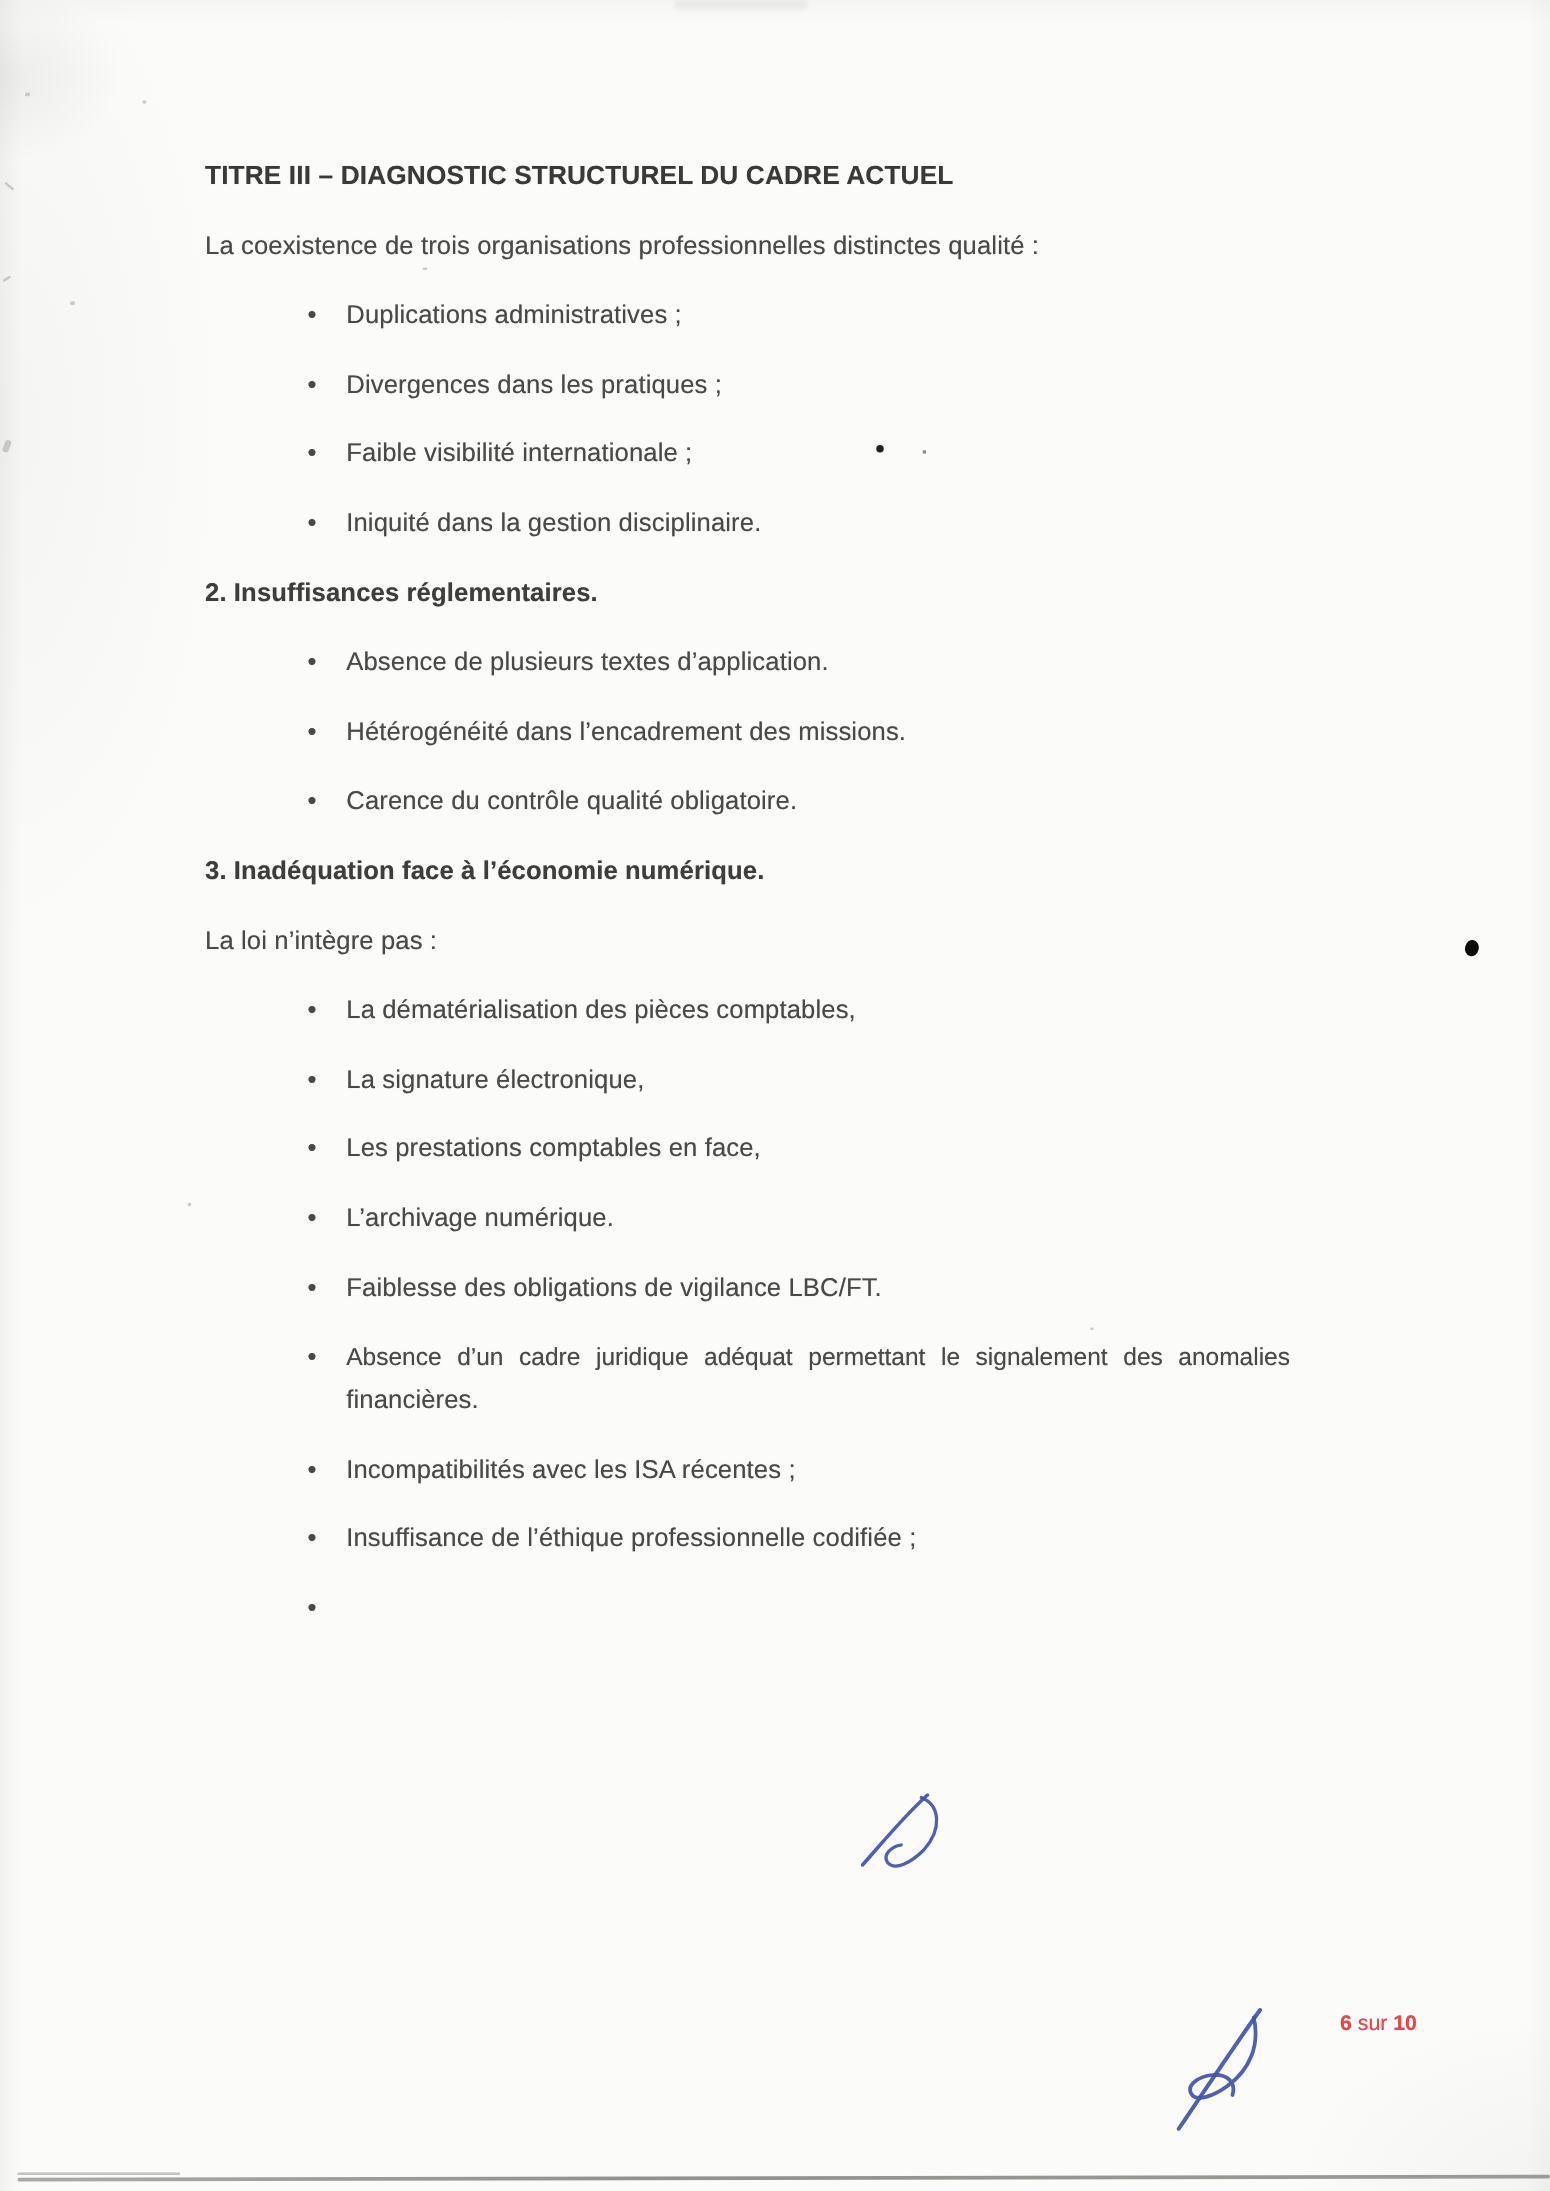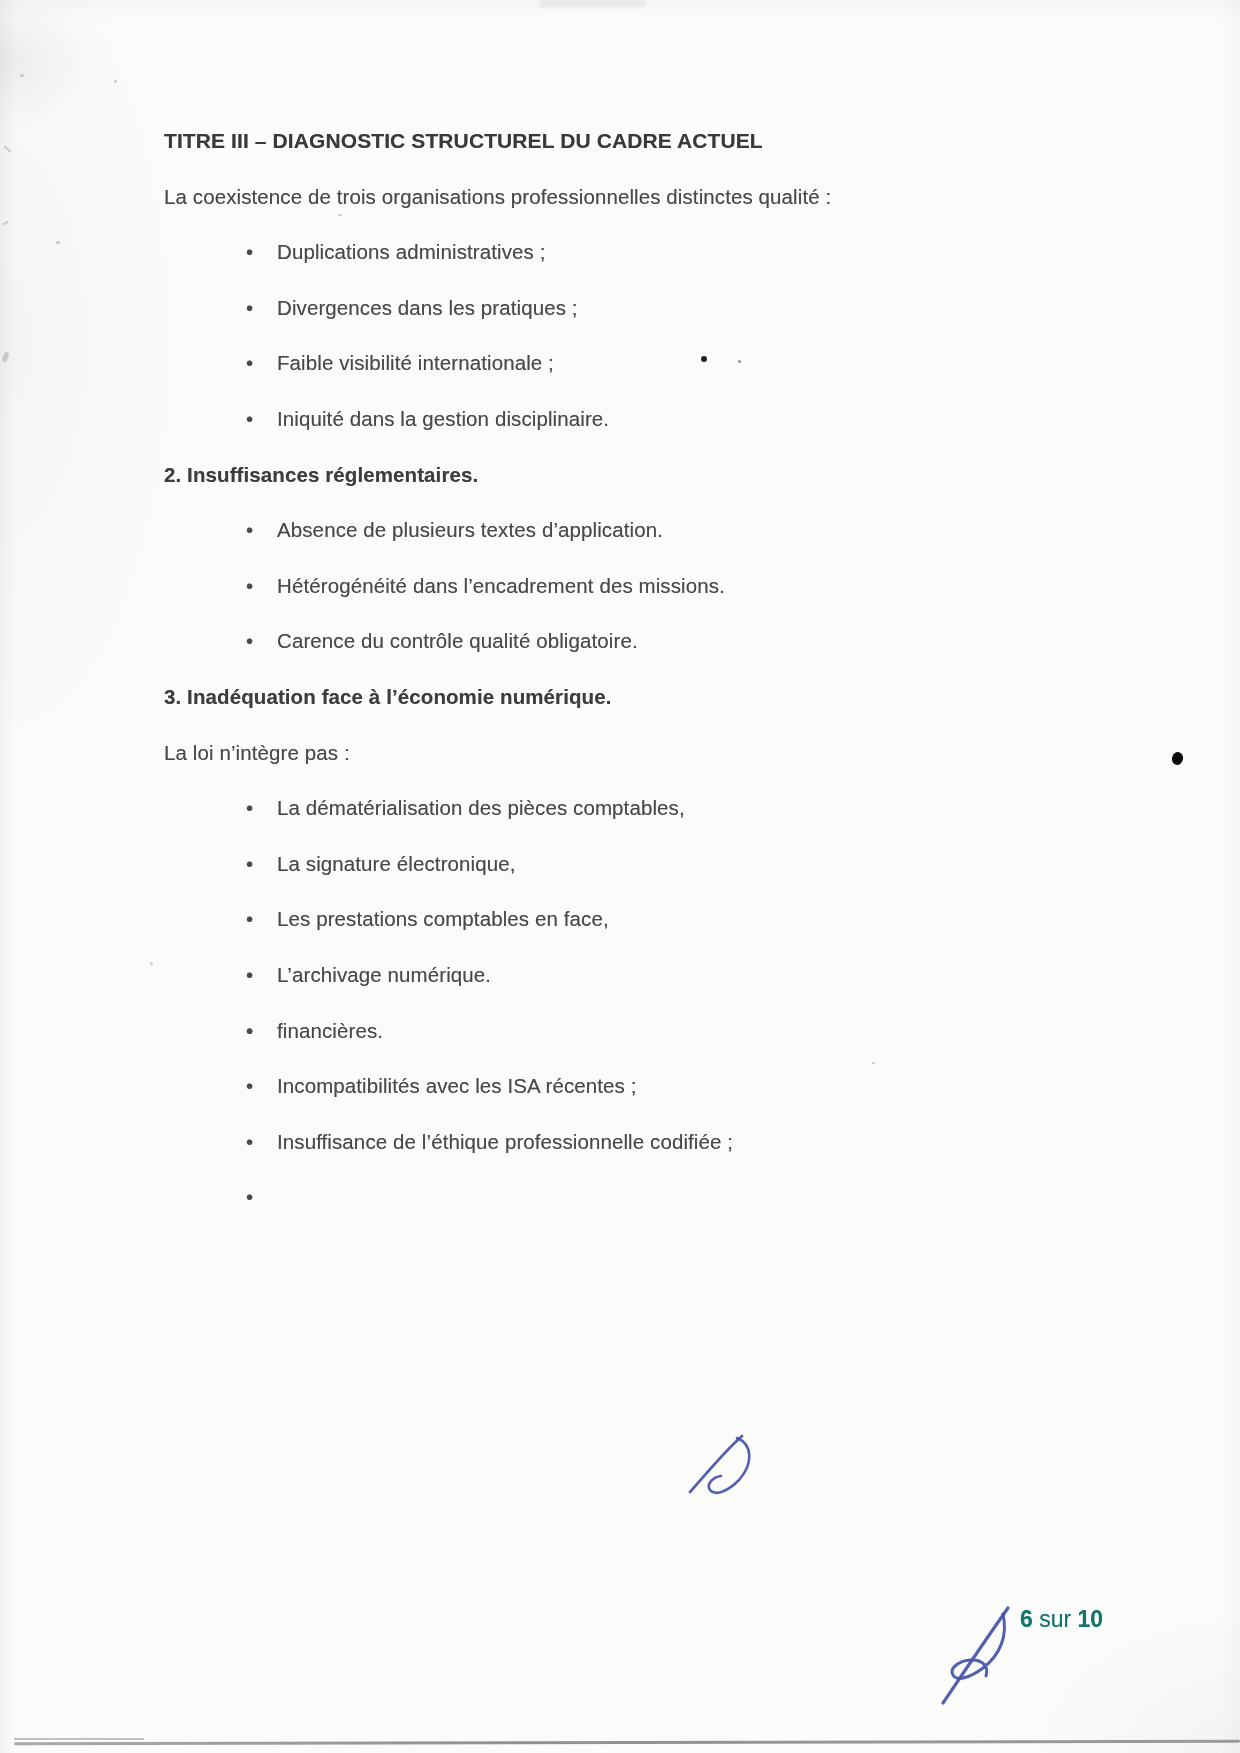--- a/index.html
+++ b/index.html
@@ -23,22 +23,22 @@
     text-shadow:0 0 .6px rgba(70,70,70,.5);
   }
   .block{margin:0 0 21.6px 0}
   .title{font-weight:bold;font-size:21px;color:#3a3938}
   .heading{font-weight:bold;color:#3e3d3c}
   .li{position:relative;padding-left:113px}
   .dot{position:absolute;left:82px;top:0;color:#4a4948}
   .just{display:block;text-align:justify;text-align-last:justify;font-size:19.6px;letter-spacing:0}
   .wrapline{display:block}
   .page-num{
-    position:absolute;left:1020px;top:1602px;line-height:34px;
-    font-size:23px;color:#0f766e;text-shadow:0 0 .6px rgba(70,70,70,.5);
+    position:absolute;left:1072px;top:1602px;line-height:34px;
+    font-size:17px;color:#ef4444;text-shadow:0 0 .6px rgba(70,70,70,.5);
   }
   .page-num b{font-weight:bold}
   .sig{position:absolute;}
   .sig path{fill:none;stroke:var(--ink,#4253a8);stroke-linecap:round;stroke-linejoin:round;opacity:.92}
   .ink-blot{
     position:absolute;left:1172px;top:752px;width:11px;height:13px;
     background:#0b0b0b;border-radius:50%;transform:rotate(14deg);
   }
   .stray-dot-1{position:absolute;left:701px;top:356px;width:6px;height:6px;background:#232322;border-radius:50%}
   .stray-dot-2{position:absolute;left:738px;top:360px;width:3px;height:3px;background:#8d8d88;border-radius:50%}
@@ -122,23 +122,25 @@
         <span class="dot">•</span>
         <span>L’archivage numérique.</span>
       </div>
     </div>
   </div>
 
   <div>
     <div>
       <div class="block li">
         <span class="dot">•</span>
+        <span>Faiblesse des obligations de vigilance LBC/FT.</span>
       </div>
       <div class="block li">
         <span class="dot">•</span>
+        <span class="just">Absence d’un cadre juridique adéquat permettant le signalement des anomalies</span>
         <span class="wrapline">financières.</span>
       </div>
     </div>
   </div>
 
   <div>
     <div>
       <div class="block li">
         <span class="dot">•</span>
         <span>Incompatibilités avec les ISA récentes ;</span>

